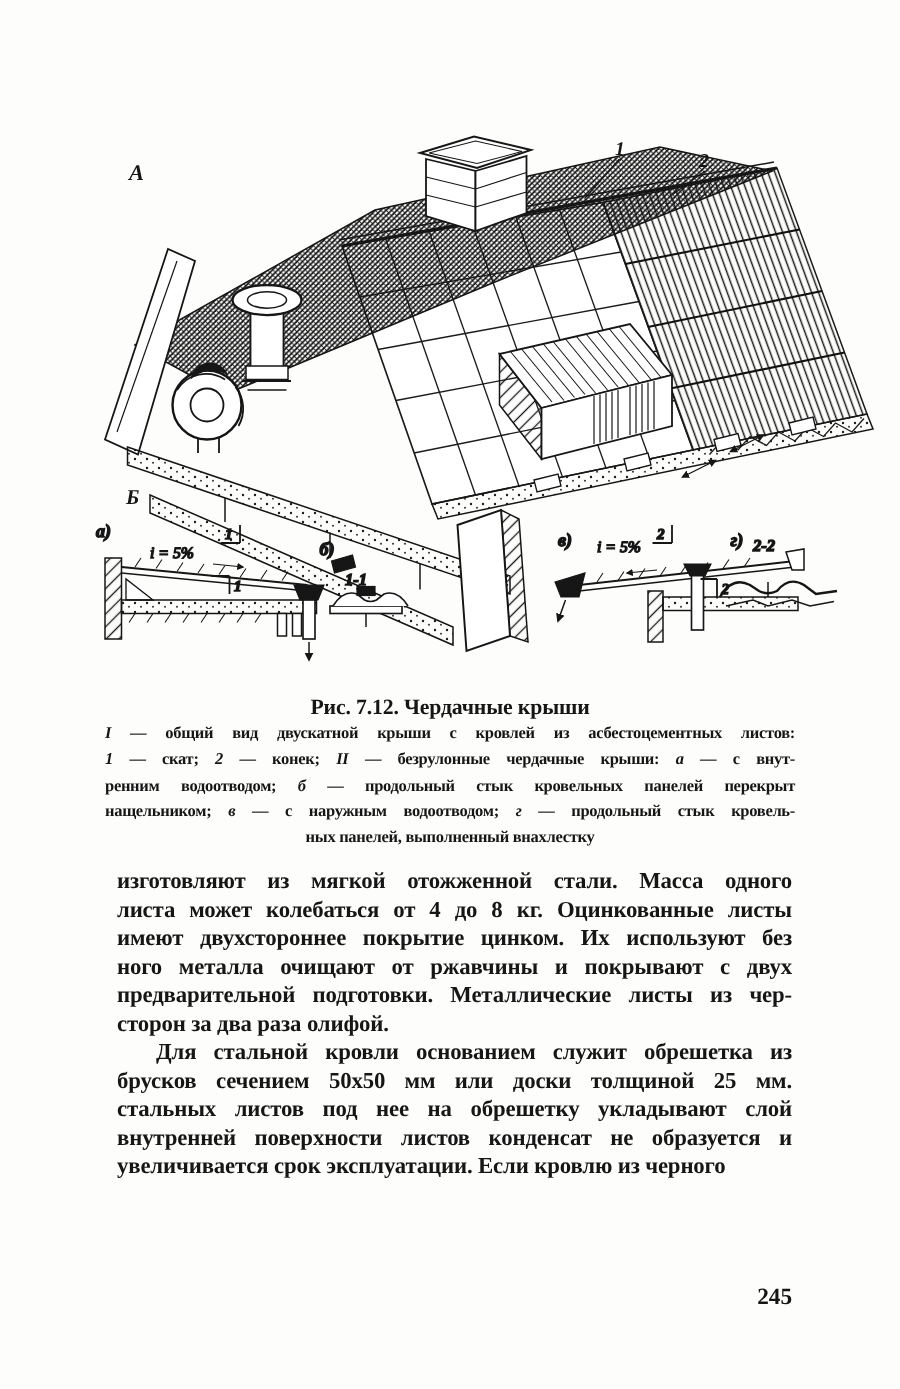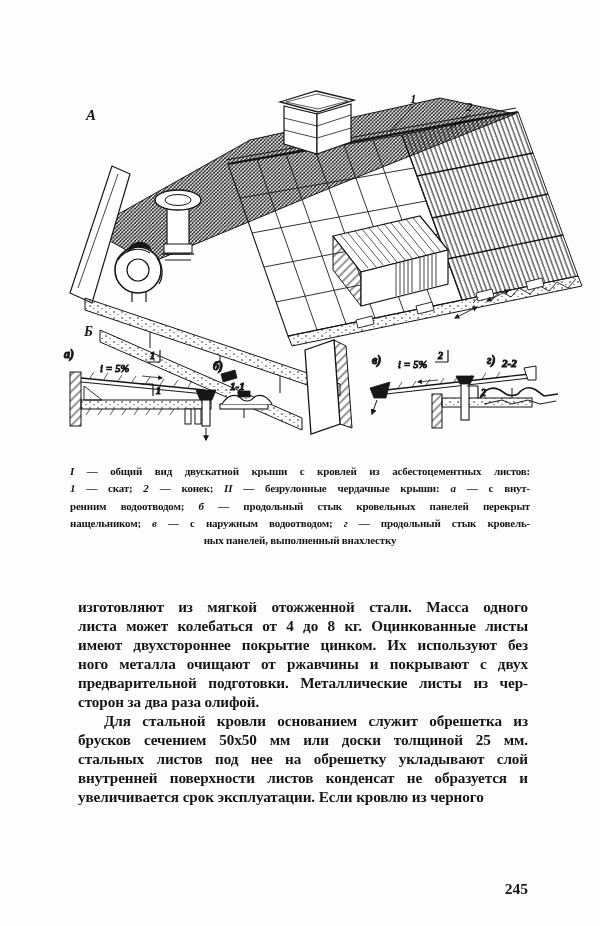--- a/index.html
+++ b/index.html
@@ -15,29 +15,29 @@
     text-align:center;font-weight:bold;font-size:14.5px;line-height:18px;
     letter-spacing:-0.1px;
   }
   .cap-line{
     font-weight:bold;font-size:11px;line-height:17.3px;letter-spacing:-0.2px;
     text-align:justify;text-align-last:justify;white-space:nowrap;
   }
   .cap-line{white-space:normal;}
   .cap-last{text-align:right;text-align-last:center;}
   .it{font-style:italic;}
-  .body-text{position:absolute;top:597px;left:78px;width:450px;}
+  .body-text{position:absolute;top:578px;left:78px;width:450px;}
   .bline{
     font-weight:bold;font-size:15.2px;line-height:19px;letter-spacing:-0.1px;
     text-align:justify;text-align-last:justify;
   }
   .blast{text-align-last:left;}
   .indent{text-indent:26px;}
   .page-number{
-    position:absolute;top:880px;left:78px;width:450px;text-align:right;
+    position:absolute;top:856px;left:78px;width:450px;text-align:right;
     font-weight:bold;font-size:15.5px;
   }
 </style>
 </head>
 <body>
 
 <div class="page">
 
   <svg class="fig" width="600" height="372" viewBox="0 0 600 372">
     <defs>
@@ -276,20 +276,21 @@
       <text class="svgt" x="502" y="279" font-size="11" font-weight="bold" font-style="italic">2-2</text>
       <g>
         <path d="M480,310 q8,-14 20,-8 l6,4 q6,3 12,0 q8,-10 18,-4 l8,6 l14,-2" fill="none" stroke-width="1.6"></path>
         <path d="M484,316 l18,-4 l10,4 l16,-4 l12,4 l16,-3" fill="none" stroke-width="1"></path>
         <line x1="512" y1="300" x2="512" y2="310" stroke-width="1"></line>
       </g>
     </g>
   </svg>
 
   <div class="caption">
+    <div class="cap-title">Рис. 7.12. Чердачные крыши</div>
     <div>
         <div class="cap-line"><span class="it">I</span><span> — общий вид двускатной крыши с кровлей из асбестоцементных листов:</span></div>
         <div class="cap-line"><span class="it">1</span><span> — скат; </span><span class="it">2</span><span> — конек; </span><span class="it">II</span><span> — безрулонные чердачные крыши: </span><span class="it">а</span><span> — с внут-</span></div>
         <div class="cap-line"><span>ренним водоотводом; </span><span class="it">б</span><span> — продольный стык кровельных панелей перекрыт</span></div>
         <div class="cap-line"><span>нащельником; </span><span class="it">в</span><span> — с наружным водоотводом; </span><span class="it">г</span><span> — продольный стык кровель-</span></div>
         <div class="cap-line cap-last"><span>ных панелей, выполненный внахлестку</span></div>
       </div>
   </div>
 
   <div class="body-text">

